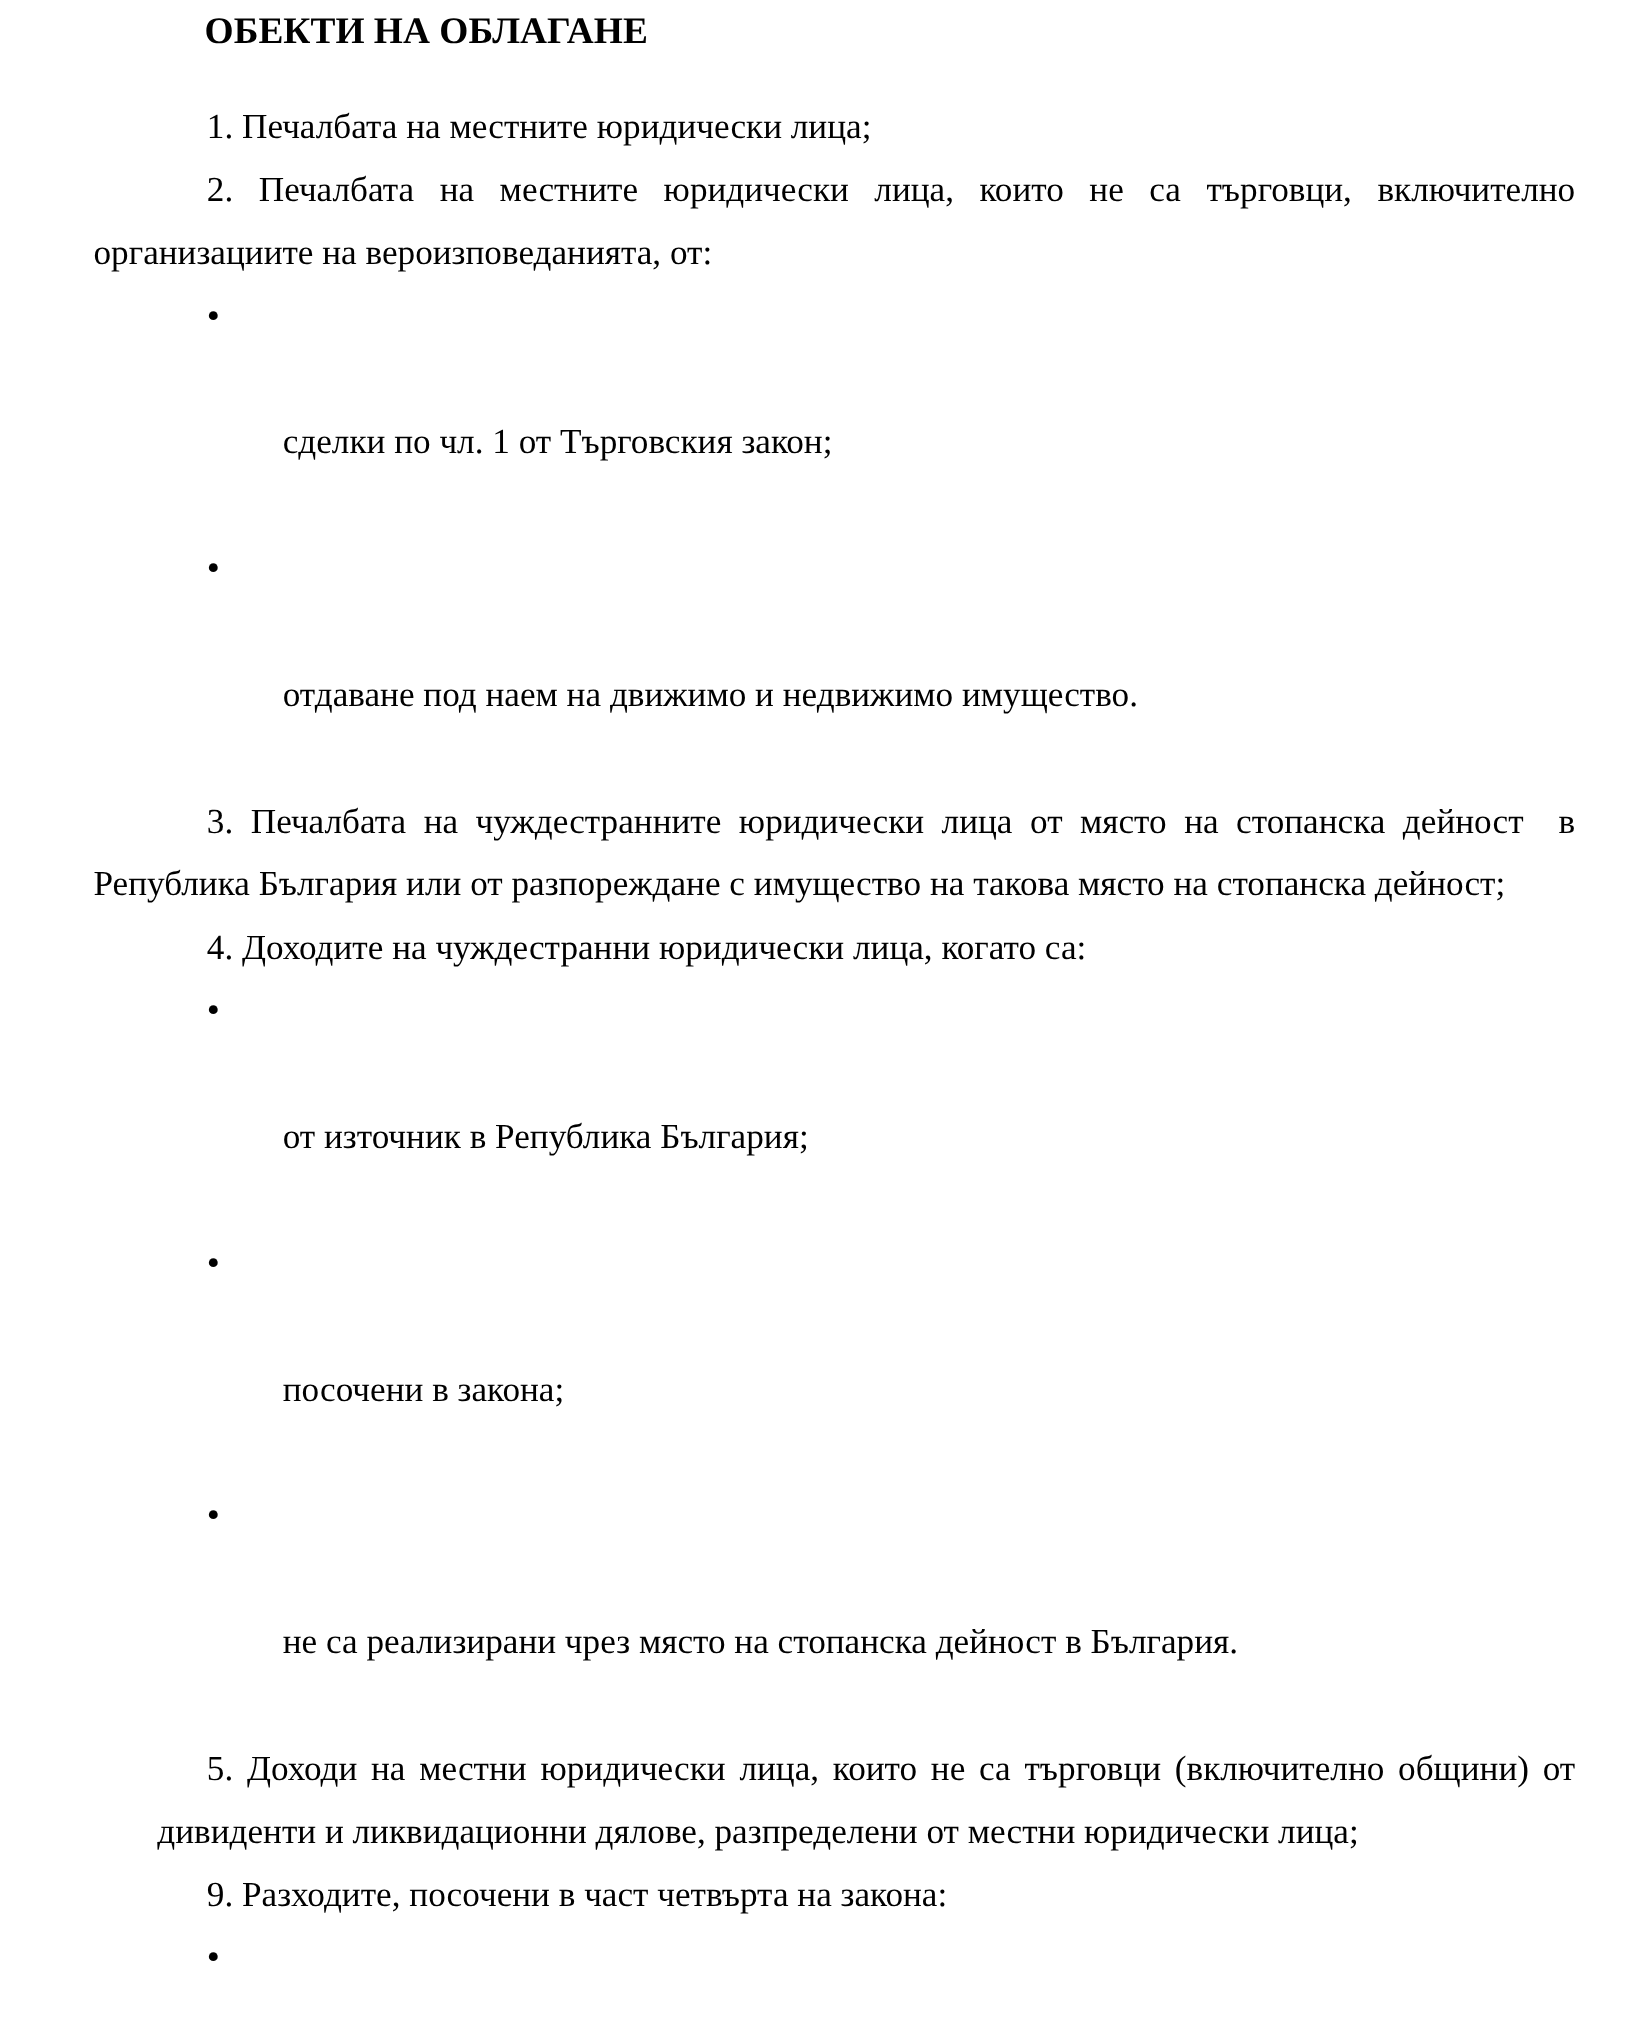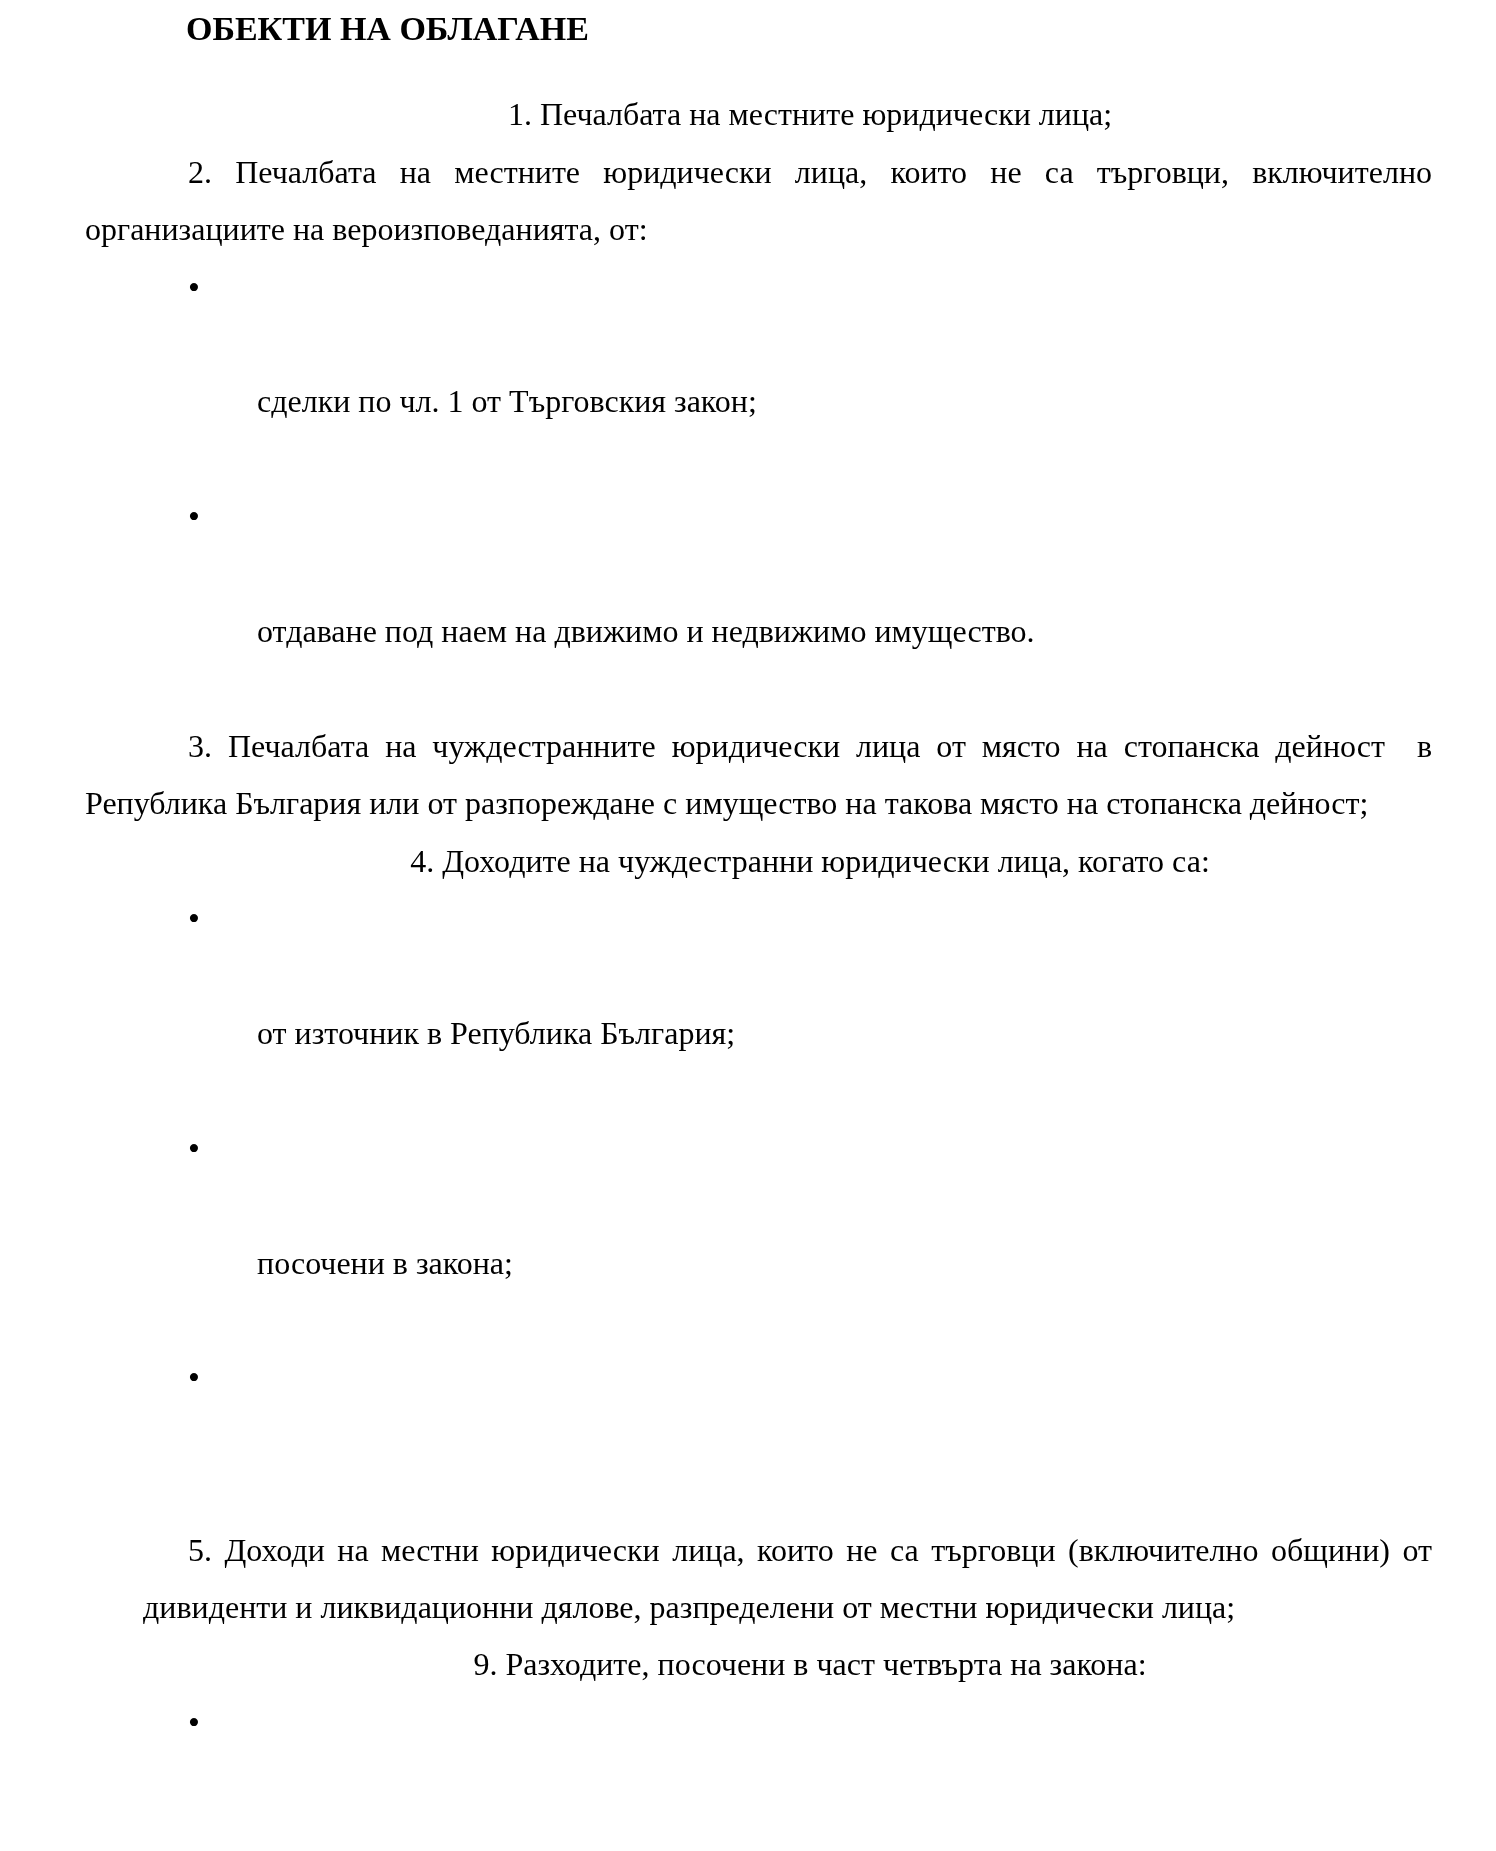--- a/index.html
+++ b/index.html
@@ -6,21 +6,21 @@
   body {
     width: 1496px; height: 1851px;
     background: #ffffff; color: #000000;
     font-family: "Liberation Serif", "DejaVu Serif", serif;
     font-size: 32px; line-height: 57.4px;
     overflow: hidden;
   }
   .page { padding: 0 64px 0 85px; }
   .ln { white-space: pre-wrap; }
   .t  { font-weight: bold; font-size: 34px; text-indent: 101px; margin-bottom: 29px; }
-  .fi { text-indent: 103px; text-align: center; }
+  .fi { text-indent: 103px; }
   .c58 { padding-left: 58px; }
   .bl { position: relative; padding-left: 140px; }
   .bl .mk { position: absolute; left: 103px; top: 0; font-size: 34px; }
   .j { text-align: justify; text-align-last: justify; }
 </style>
 </head>
 <body>
 
 <div class="page">
   <div class="ln t">ОБЕКТИ НА ОБЛАГАНЕ</div>
@@ -47,20 +47,21 @@
   <div class="ln bl">
     <span class="mk">•</span>
     <span>от източник в Република България;</span>
   </div>
   <div class="ln bl">
     <span class="mk">•</span>
     <span>посочени в закона;</span>
   </div>
   <div class="ln bl">
     <span class="mk">•</span>
+    <span>не са реализирани чрез място на стопанска дейност в България.</span>
   </div>
 
   <div class="ln fi j">5. Доходи на местни юридически лица, които не са търговци (включително общини) от</div>
   <div class="ln c58">дивиденти и ликвидационни дялове, разпределени от местни юридически лица;</div>
 
   <div class="ln fi">9. Разходите, посочени в част четвърта на закона:</div>
 
   <div class="ln bl">
     <span class="mk">•</span>
     

